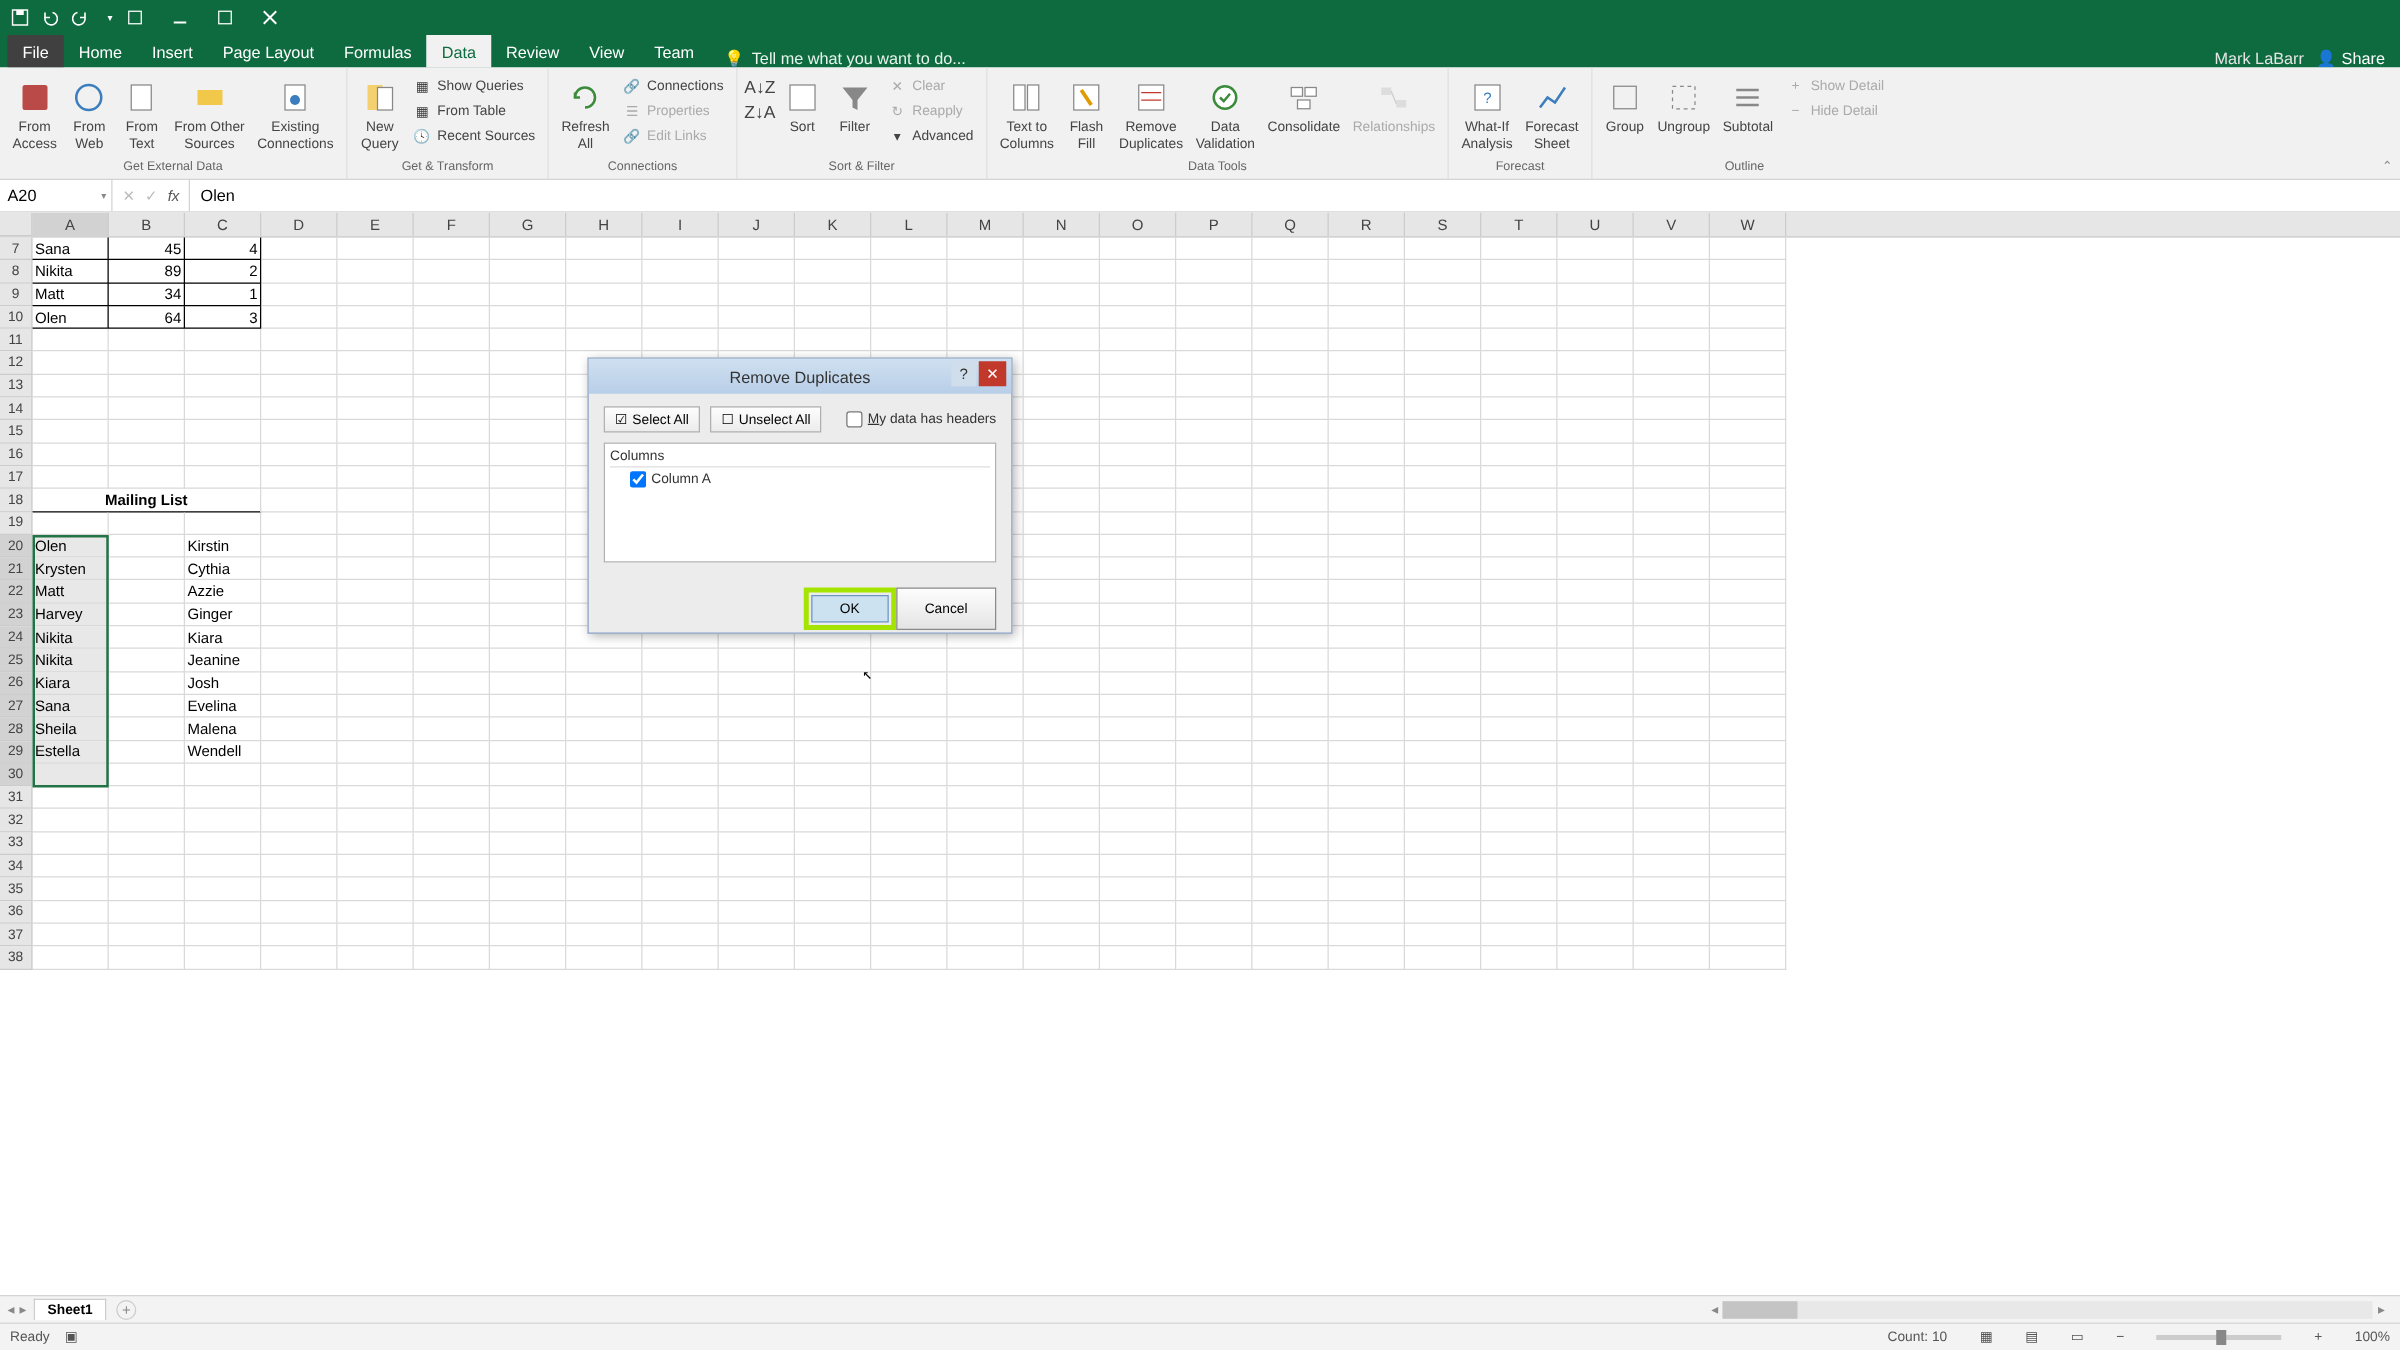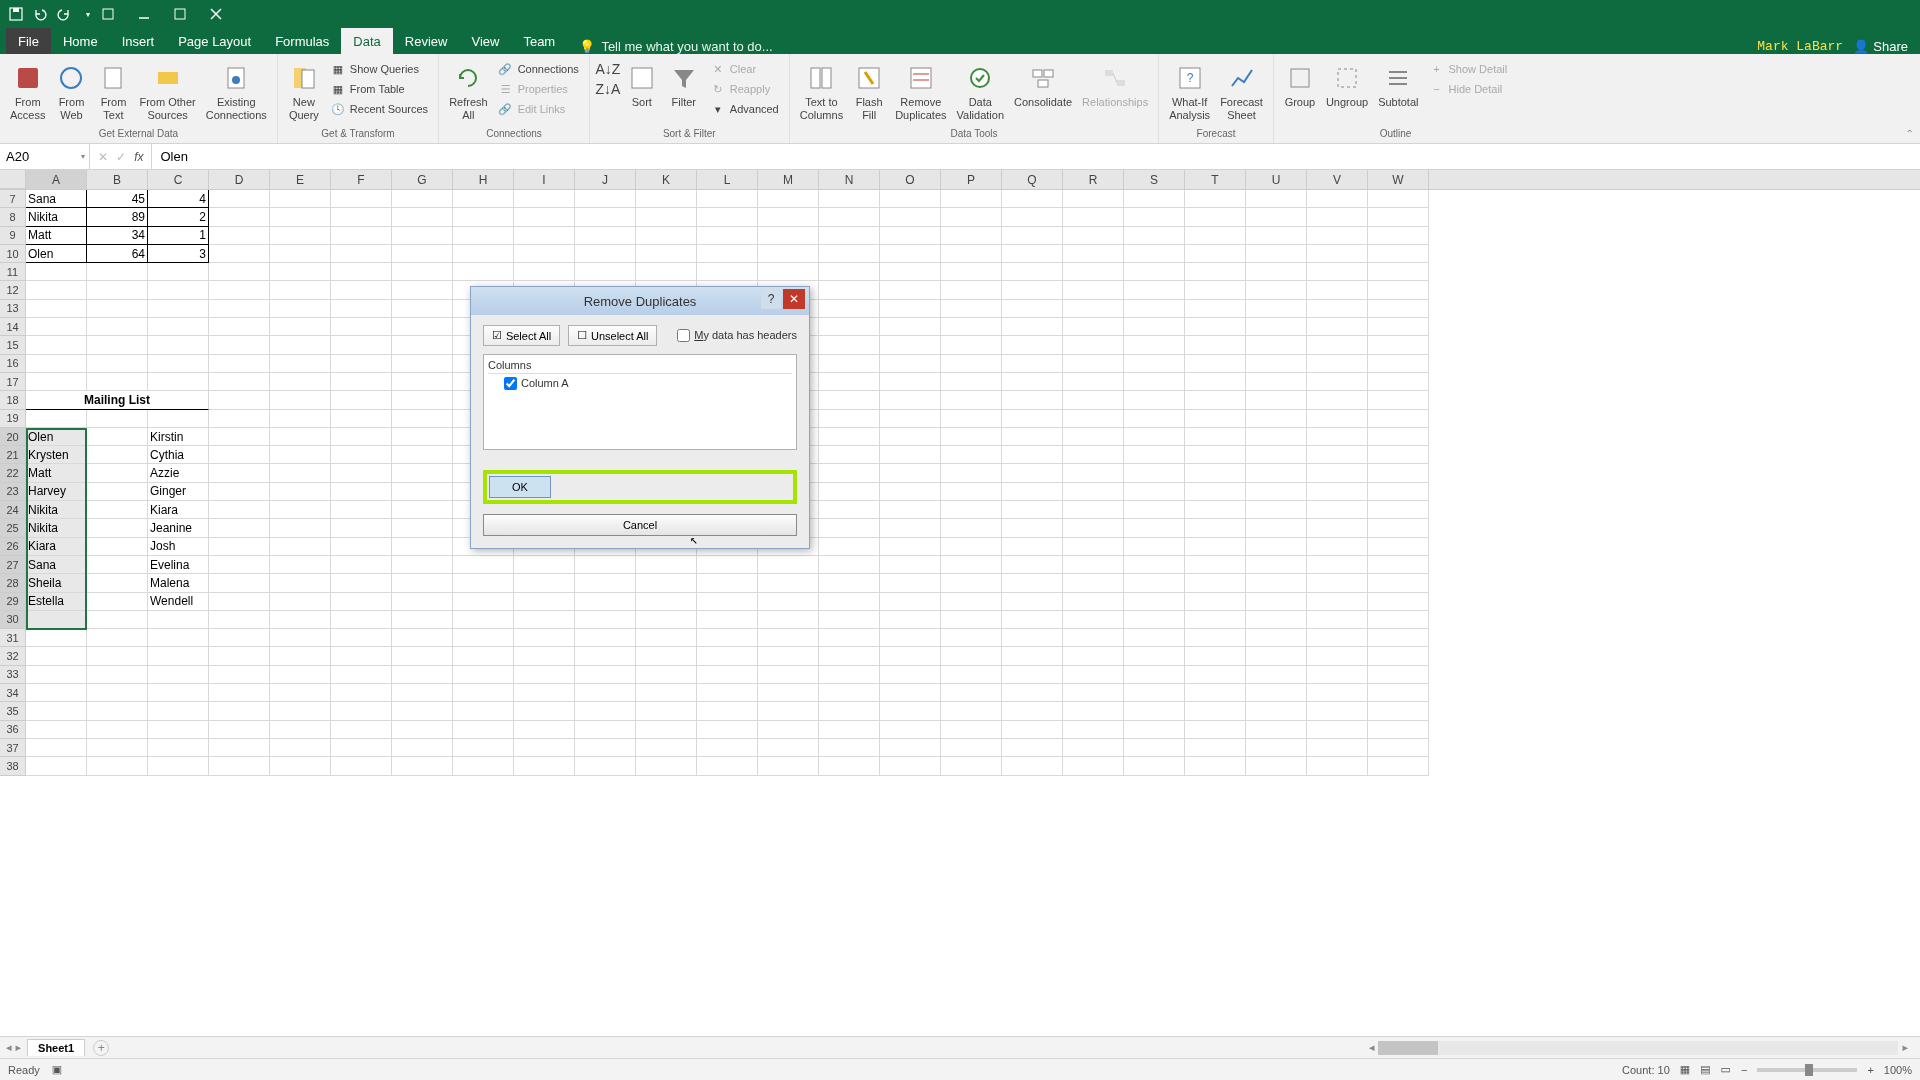--- a/index.html
+++ b/index.html
@@ -12,21 +12,21 @@
 .titlebar .title-text { flex: 1; text-align: center; }
 .titlebar .win-controls { display: flex; gap: 12px; padding-right: 12px; }
 .titlebar .win-btn { width: 24px; height: 20px; display: inline-flex; align-items: center; justify-content: center; cursor: pointer; }
 
 
 .ribbon-tabs { height: 26px; background: #0d6b3f; display: flex; align-items: flex-end; padding-left: 6px; color: #fff; font-size: 13px; }
 .ribbon-tab { padding: 5px 12px; cursor: pointer; height: 26px; display: flex; align-items: center; }
 .ribbon-tab.file { background: #404040; }
 .ribbon-tab.active { background: #f1f1f1; color: #0d6b3f; }
 .ribbon-right { margin-left: auto; display: flex; align-items: center; gap: 10px; padding-right: 12px; }
-.ribbon-right .user { color: #fde047; font-family: Liberation Mono, monospace; }
+.ribbon-right .user { color: #e5e5e5; }
 .ribbon-right .share { color: #fff; display: flex; align-items: center; gap: 4px; }
 
 
 .ribbon-body { height: 90px; background: #f1f1f1; border-bottom: 1px solid #d4d4d4; display: flex; position: relative; }
 .ribbon-group { border-right: 1px solid #e0e0e0; padding: 2px 6px 2px 6px; display: flex; flex-direction: column; align-items: center; justify-content: space-between; height: 100%; }
 .ribbon-group-label { font-size: 10px; color: #666; text-align: center; width: 100%; padding-bottom: 2px; }
 .ribbon-group-content { display: flex; align-items: flex-start; gap: 2px; flex: 1; padding-top: 4px; }
 .big-btn { display: flex; flex-direction: column; align-items: center; justify-content: flex-start; font-size: 11px; color: #444; padding: 2px 4px; min-width: 40px; cursor: pointer; text-align: center; line-height: 1.2; }
 .big-btn .icon-box { width: 32px; height: 32px; display: flex; align-items: center; justify-content: center; margin-bottom: 2px; }
 .small-btn-col { display: flex; flex-direction: column; gap: 2px; }
@@ -64,40 +64,40 @@
 .sheet-nav { display: flex; gap: 4px; padding-left: 6px; color: #888; }
 .sheet-tab { padding: 2px 10px; background: #fff; border: 1px solid #ccc; border-bottom: none; font-weight: bold; margin-left: 6px; }
 .sheet-add { margin-left: 8px; width: 16px; height: 16px; border: 1px solid #ccc; border-radius: 50%; display: flex; align-items: center; justify-content: center; font-size: 12px; color: #888; }
 .hscroll { flex: 1; display: flex; align-items: center; justify-content: flex-end; padding: 0 8px; }
 .scroll-track { width: 520px; height: 14px; background: #e8e8e8; position: relative; }
 .scroll-thumb { width: 60px; height: 100%; background: #c4c4c4; position: absolute; left: 0; }
 
 
 .statusbar { height: 22px; background: #f3f3f3; border-top: 1px solid #d4d4d4; display: flex; align-items: center; font-size: 11px; color: #555; padding: 0 8px; }
 .statusbar .status-left { display: flex; align-items: center; gap: 12px; }
-.statusbar .status-right { margin-left: auto; display: flex; align-items: center; gap: 10px; }
+.statusbar .status-right { margin-left: auto; display: flex; align-items: center; gap: 26px; }
 .zoom-slider { width: 100px; height: 4px; background: #ccc; position: relative; }
 .zoom-thumb { width: 8px; height: 12px; background: #888; position: absolute; left: 48%; top: -4px; }
 
 
 .dialog-backdrop { position: absolute; left: 0; top: 0; width: 1920px; height: 1080px; pointer-events: none; }
 .dialog { position: absolute; left: 470px; top: 286px; width: 340px; background: #ececec; border: 1px solid #8ba3c4; box-shadow: 2px 2px 8px rgba(0,0,0,0.3); pointer-events: auto; }
 .dialog-title { height: 28px; background: linear-gradient(#cfe0f0, #b8cee8); display: flex; align-items: center; justify-content: center; font-size: 13px; color: #333; position: relative; }
 .dialog-title .dlg-ctrl { position: absolute; right: 4px; top: 2px; display: flex; gap: 2px; }
 .dialog-title .help { width: 20px; height: 20px; background: #d0ddea; color: #333; display: flex; align-items: center; justify-content: center; font-size: 12px; cursor: pointer; }
 .dialog-title .close { width: 22px; height: 20px; background: #c0392b; color: #fff; display: flex; align-items: center; justify-content: center; font-size: 12px; cursor: pointer; }
 .dialog-body { padding: 10px 12px; font-size: 11px; color: #333; }
 .dlg-desc { margin-bottom: 10px; line-height: 1.3; }
 .dlg-toolbar { display: flex; align-items: center; gap: 8px; margin-bottom: 8px; }
 .dlg-btn-sm { border: 1px solid #b0b0b0; background: linear-gradient(#fdfdfd,#ececec); padding: 3px 8px; font-size: 11px; cursor: pointer; display: flex; align-items: center; gap: 4px; }
 .dlg-check { margin-left: auto; display: flex; gap: 4px; }
 .dlg-list { border: 1px solid #b0b0b0; background: #fff; height: 96px; padding: 4px; }
 .dlg-list-header { font-size: 11px; color: #333; border-bottom: 1px solid #ddd; padding-bottom: 2px; margin-bottom: 2px; }
 .dlg-list-item { display: flex; align-items: flex-start; gap: 4px; font-size: 11px; padding: 1px 16px; }
-.dlg-buttons { display: flex; justify-content: flex-end; gap: 10px; padding: 10px 12px 12px; flex-direction: column; }
+.dlg-buttons { display: flex; justify-content: flex-end; padding: 10px 12px 2px; }
 .dlg-btn { border: 1px solid #8a8a8a; background: linear-gradient(#fdfdfd,#e4e4e4); padding: 4px 22px; font-size: 11px; cursor: pointer; }
 .dlg-btn.ok { border: 1px solid #6f95c4; background: #cde2f0; }
 .ok-highlight { border: 4px solid #a5e400; padding: 2px; display: inline-block; }
 .cursor-icon { position: absolute; left: 690px; top: 532px; font-size: 13px; color: #000; font-family: monospace; pointer-events: none; }
 
 svg { display: block; }
 </style>
 </head>
 <body>
 

